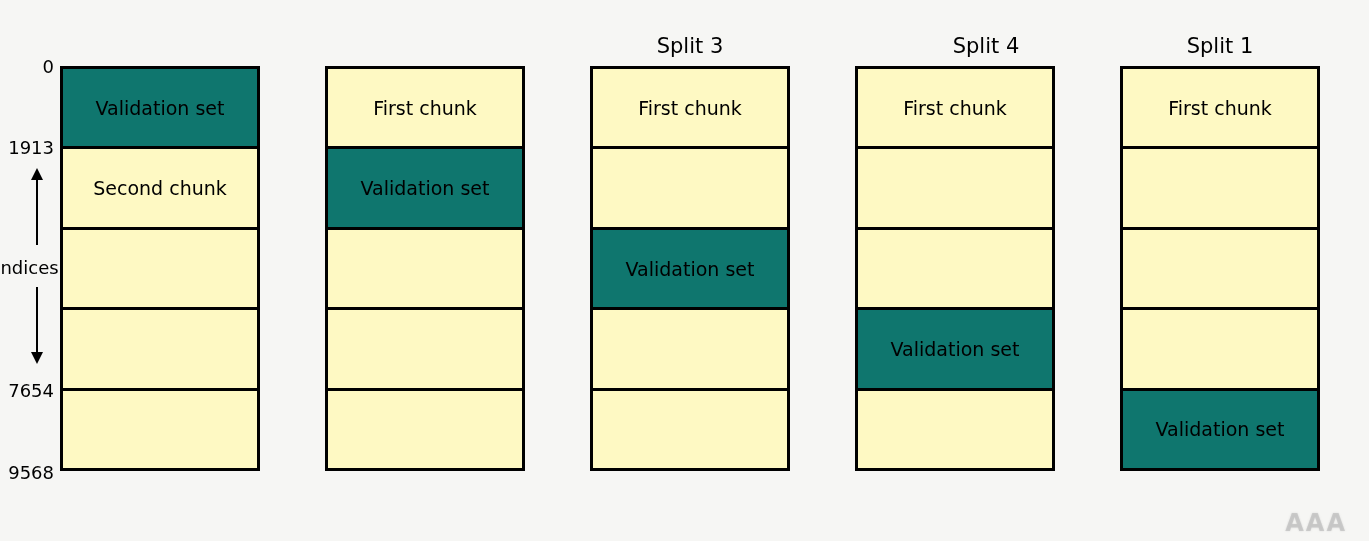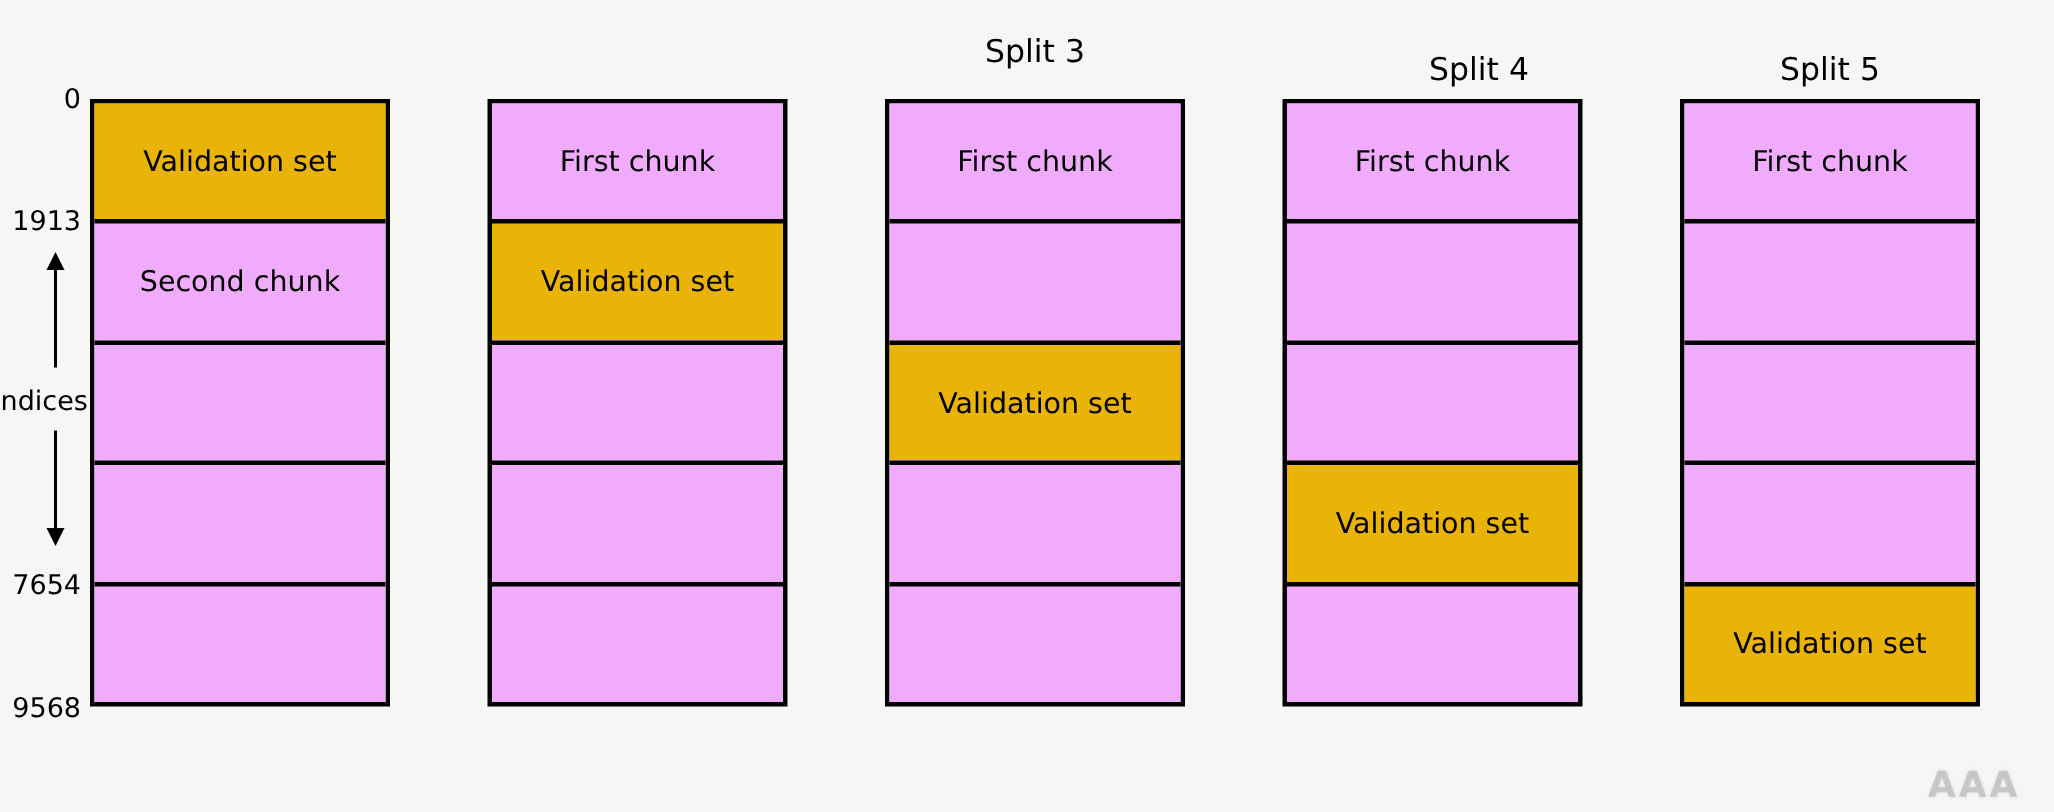--- a/index.html
+++ b/index.html
@@ -30,24 +30,24 @@
     flex-direction: column;
     border: 3px solid #000;
   }
   .chunk {
     flex: 1 1 0;
     border-top: 3px solid #000;
     display: flex;
     align-items: center;
     justify-content: center;
     font-size: 19px;
-    background: #f0abfc;
+    background: #fef9c3;
   }
   .chunk:first-child { border-top: none; }
-  .chunk.val { background: #eab308; }
+  .chunk.val { background: #0f766e; }
   .tick {
     position: absolute;
     font-size: 18px;
     text-align: right;
     width: 60px;
   }
   .axis-label {
     position: absolute;
     font-size: 18px;
     text-align: center;
@@ -105,39 +105,39 @@
   </div>
 
   <div class="stack" style="left:325px; top:66px;">
     <div class="chunk">First chunk</div>
     <div class="chunk val">Validation set</div>
     <div class="chunk"></div>
     <div class="chunk"></div>
     <div class="chunk"></div>
   </div>
 
-  <div class="split-title" style="left:590px; top:22px;">Split 3</div>
+  <div class="split-title" style="left:590px; top:34px;">Split 3</div>
   <div class="stack" style="left:590px; top:66px;">
     <div class="chunk">First chunk</div>
     <div class="chunk"></div>
     <div class="chunk val">Validation set</div>
     <div class="chunk"></div>
     <div class="chunk"></div>
   </div>
 
   <div class="split-title" style="left:886px; top:34px;">Split 4</div>
   <div class="stack" style="left:855px; top:66px;">
     <div class="chunk">First chunk</div>
     <div class="chunk"></div>
     <div class="chunk"></div>
     <div class="chunk val">Validation set</div>
     <div class="chunk"></div>
   </div>
 
-  <div class="split-title" style="left:1120px; top:34px;">Split 5</div>
+  <div class="split-title" style="left:1120px; top:34px;">Split 1</div>
   <div class="stack" style="left:1120px; top:66px;">
     <div class="chunk">First chunk</div>
     <div class="chunk"></div>
     <div class="chunk"></div>
     <div class="chunk"></div>
     <div class="chunk val">Validation set</div>
   </div>
 
   <div class="watermark">AAA</div>
 </div>

